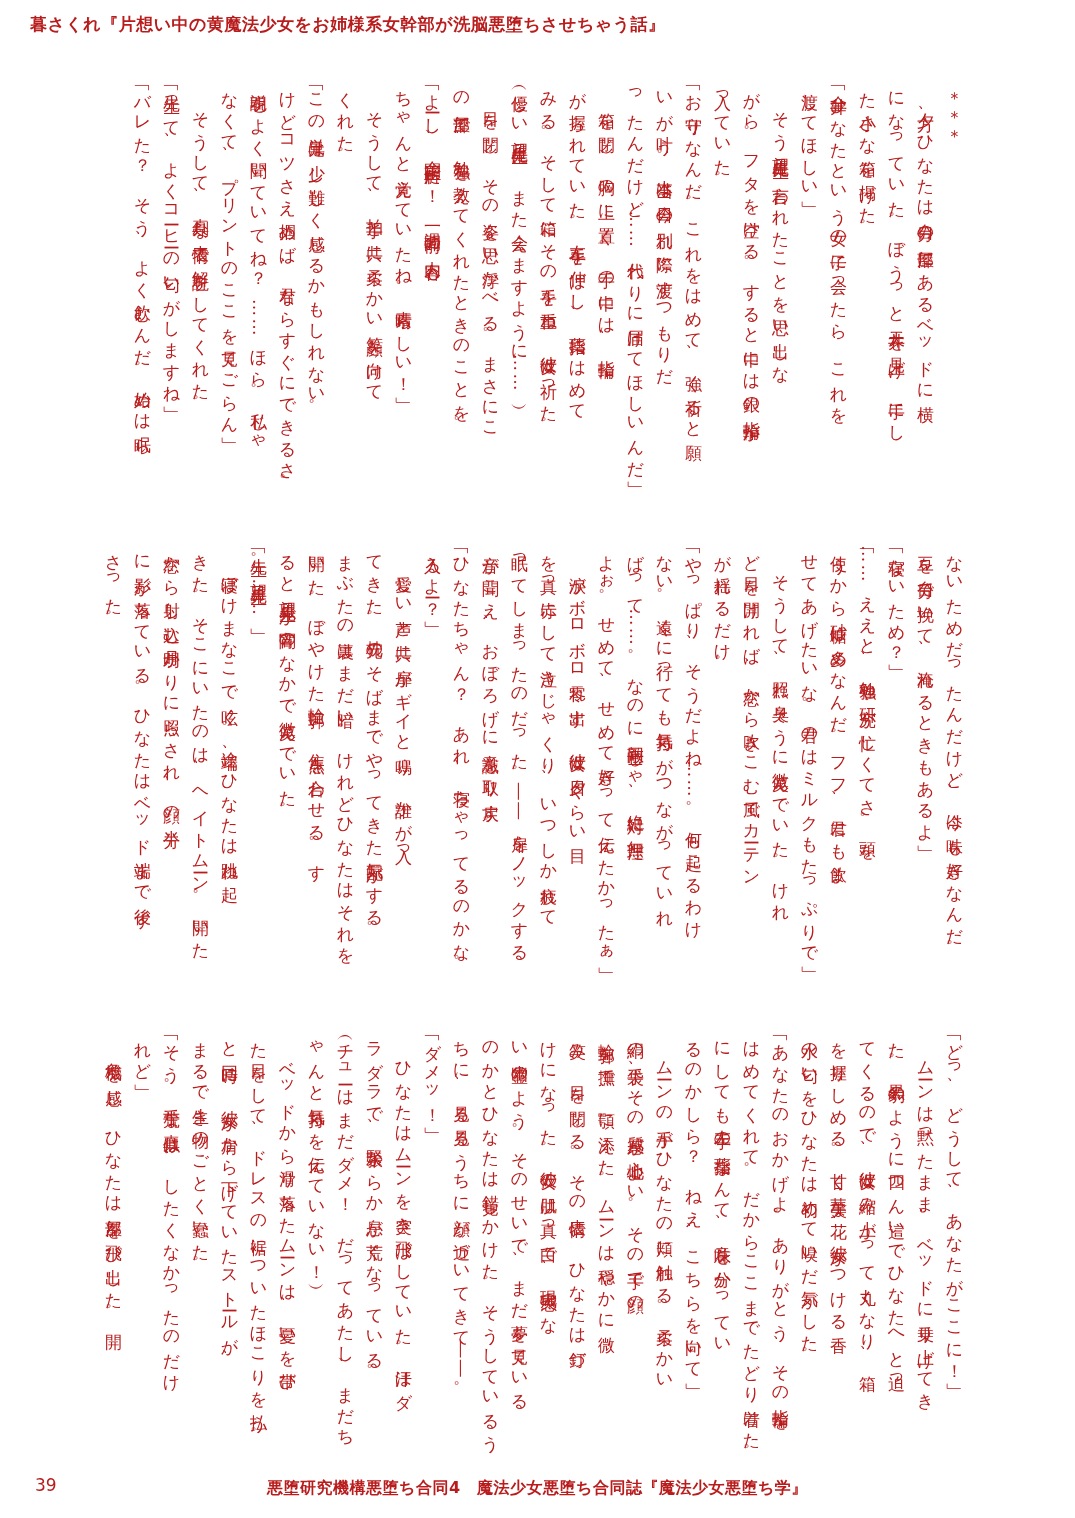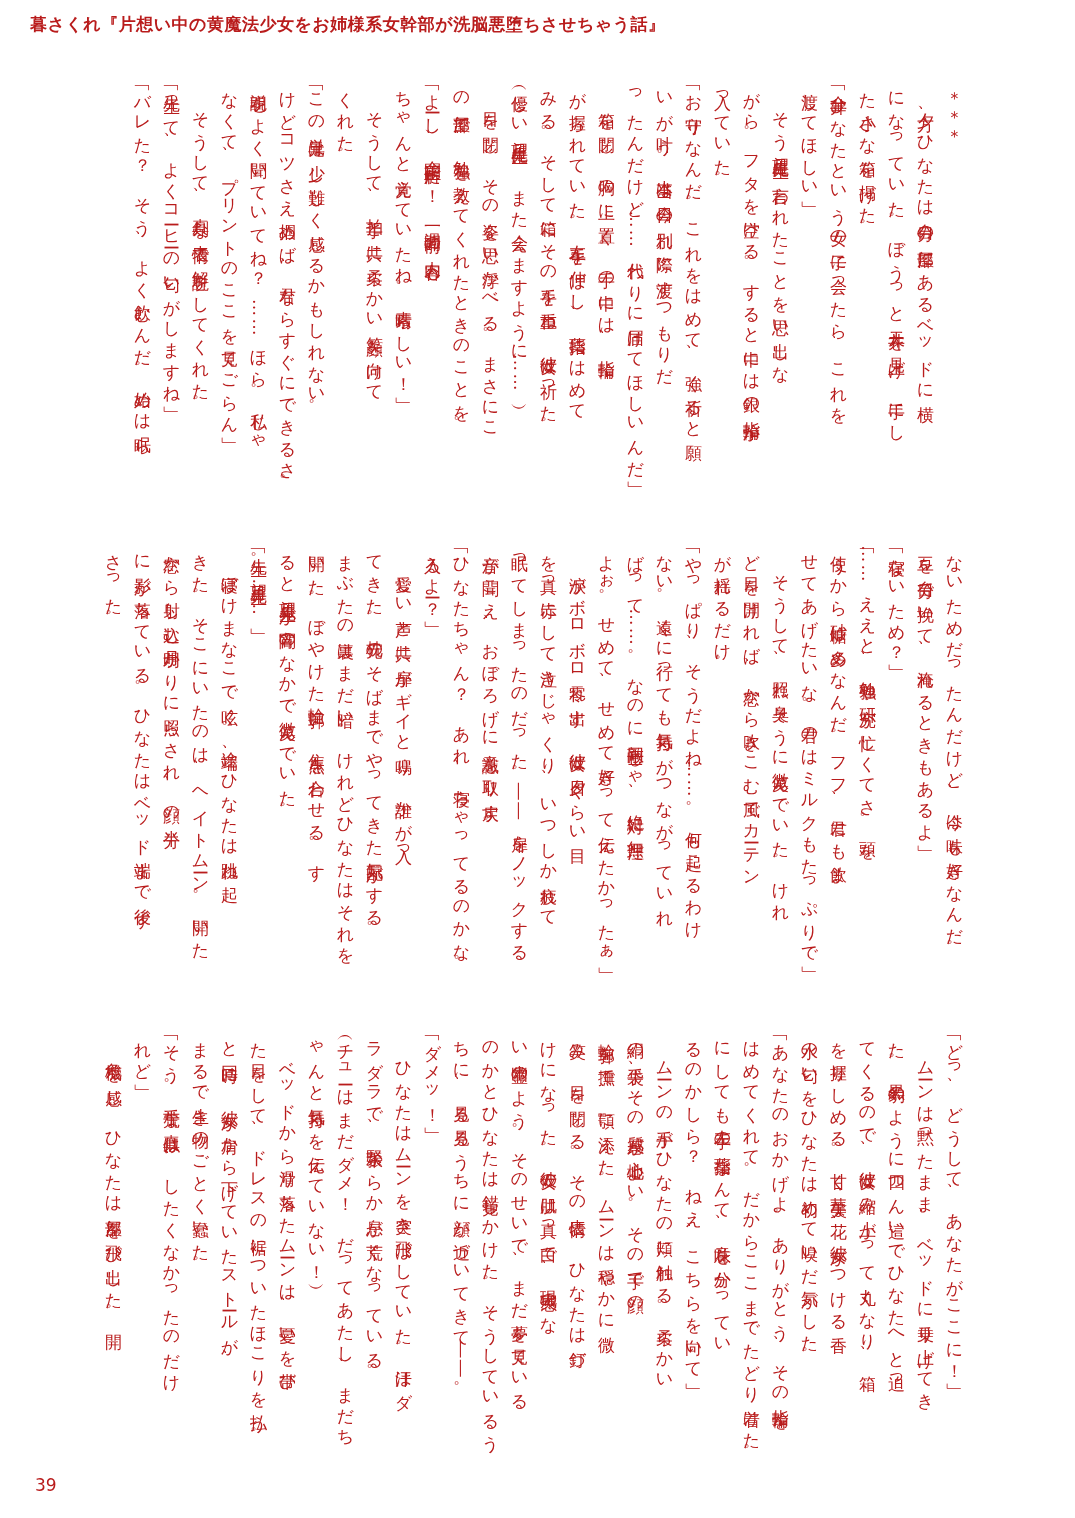--- a/index.html
+++ b/index.html
@@ -147,15 +147,16 @@
       <div class="tline">ゃんと気持ちを伝えていない！）</div>
       <div class="tline">　ベッドから滑り落ちたムーンは、憂いを帯び</div>
       <div class="tline">た目をして、ドレスの裾についたほこりを払う。</div>
       <div class="tline">と同時に、彼女が肩から下げていたストールが、</div>
       <div class="tline">まるで生き物のごとく蠢いた。</div>
       <div class="tline">「そう。手荒な真似は、したくなかったのだけ</div>
       <div class="tline">れど」</div>
       <div class="tline">　危機を感じ、ひなたは部屋を飛び出した。開</div>
     </div>
 
+  <div class="footer">悪堕研究機構悪堕ち合同4　魔法少女悪堕ち合同誌『魔法少女悪堕ち学』</div>
 
   <div class="pagenum">39</div>
 </div>
 
 </body></html>

